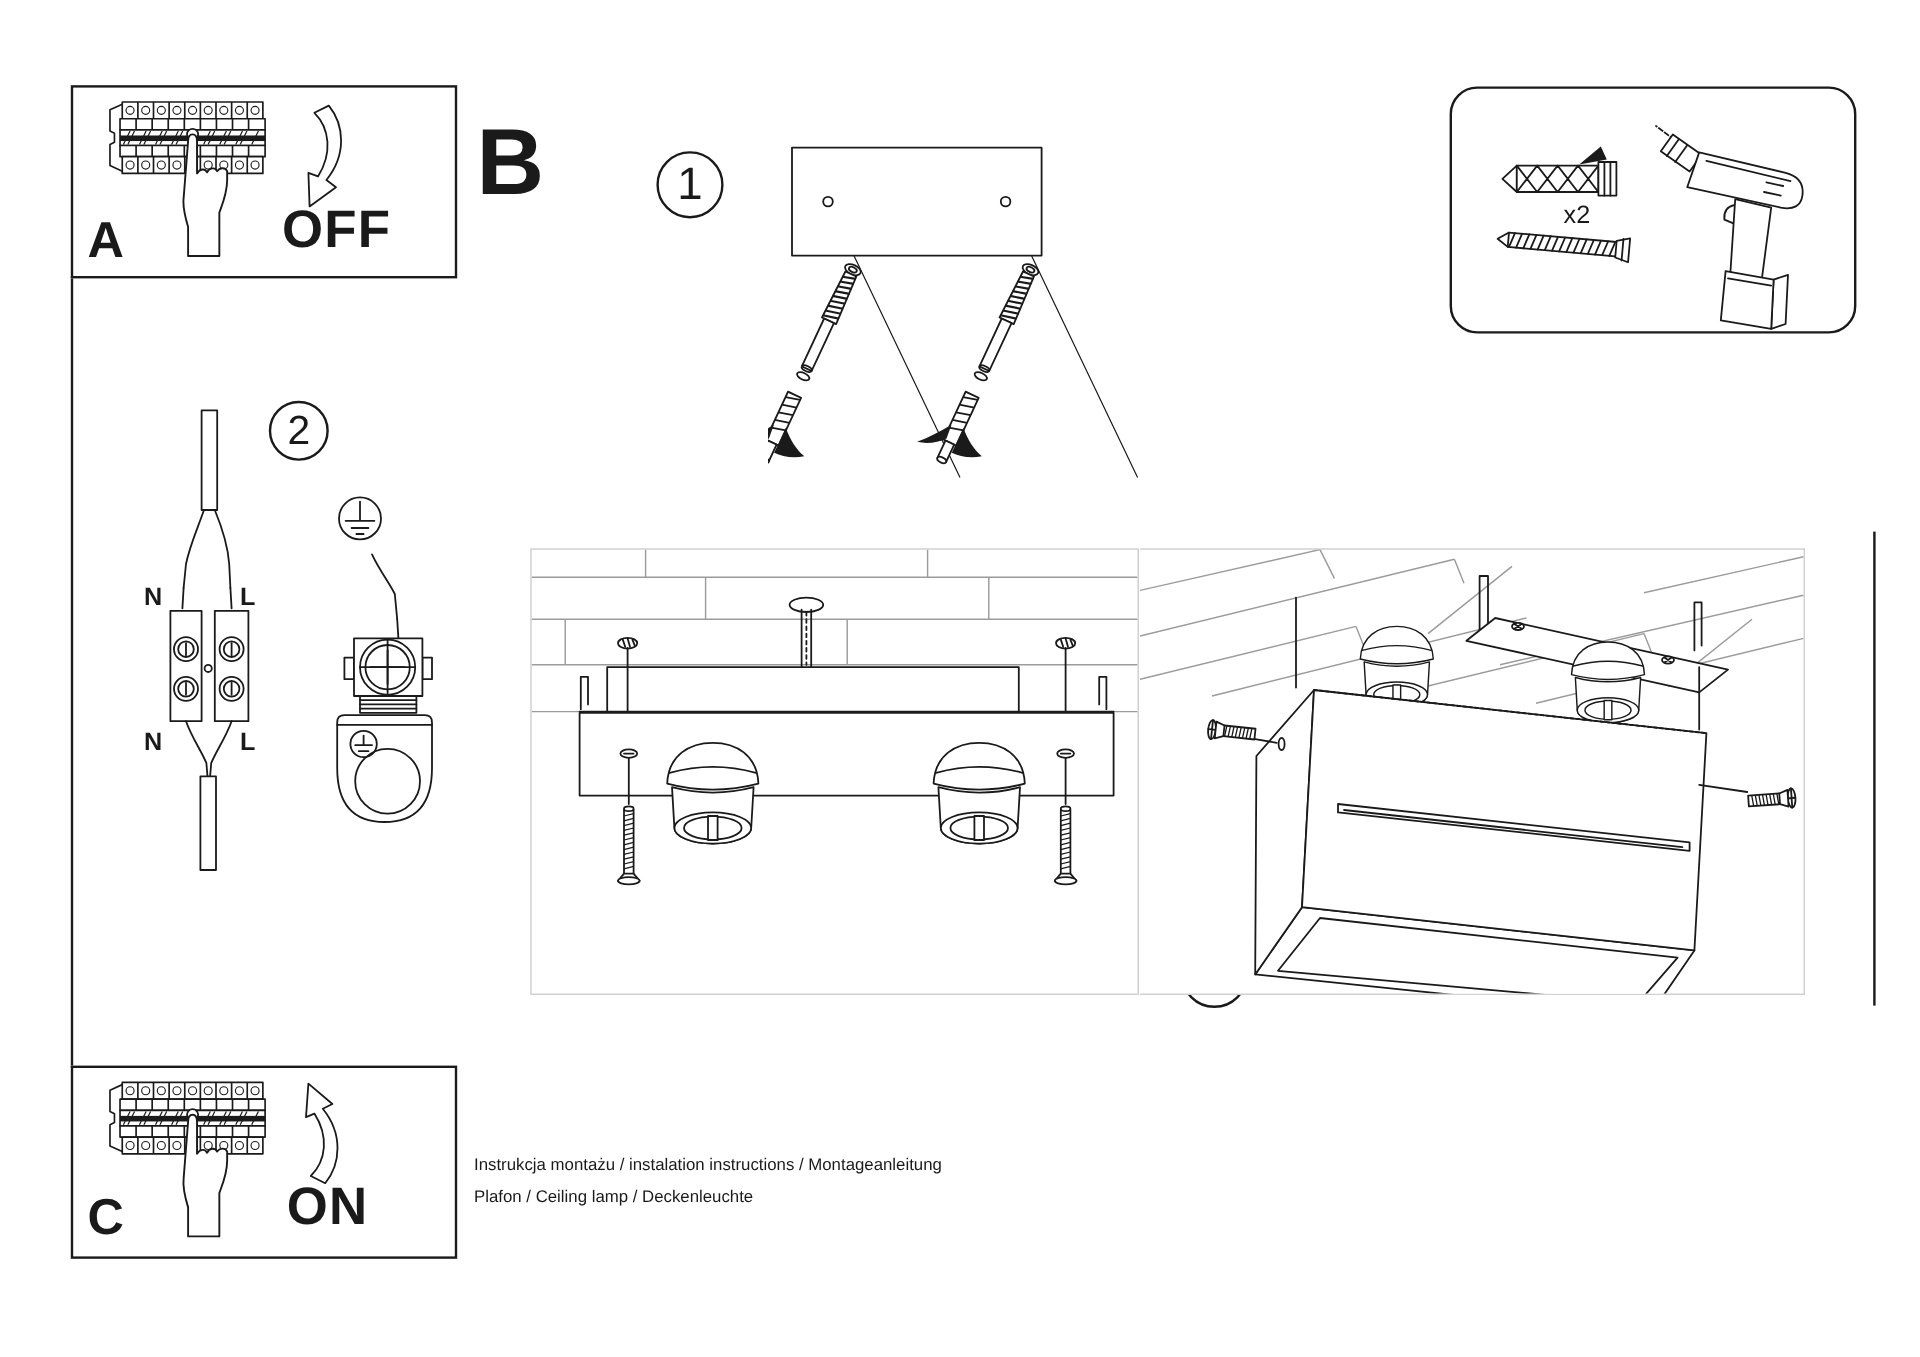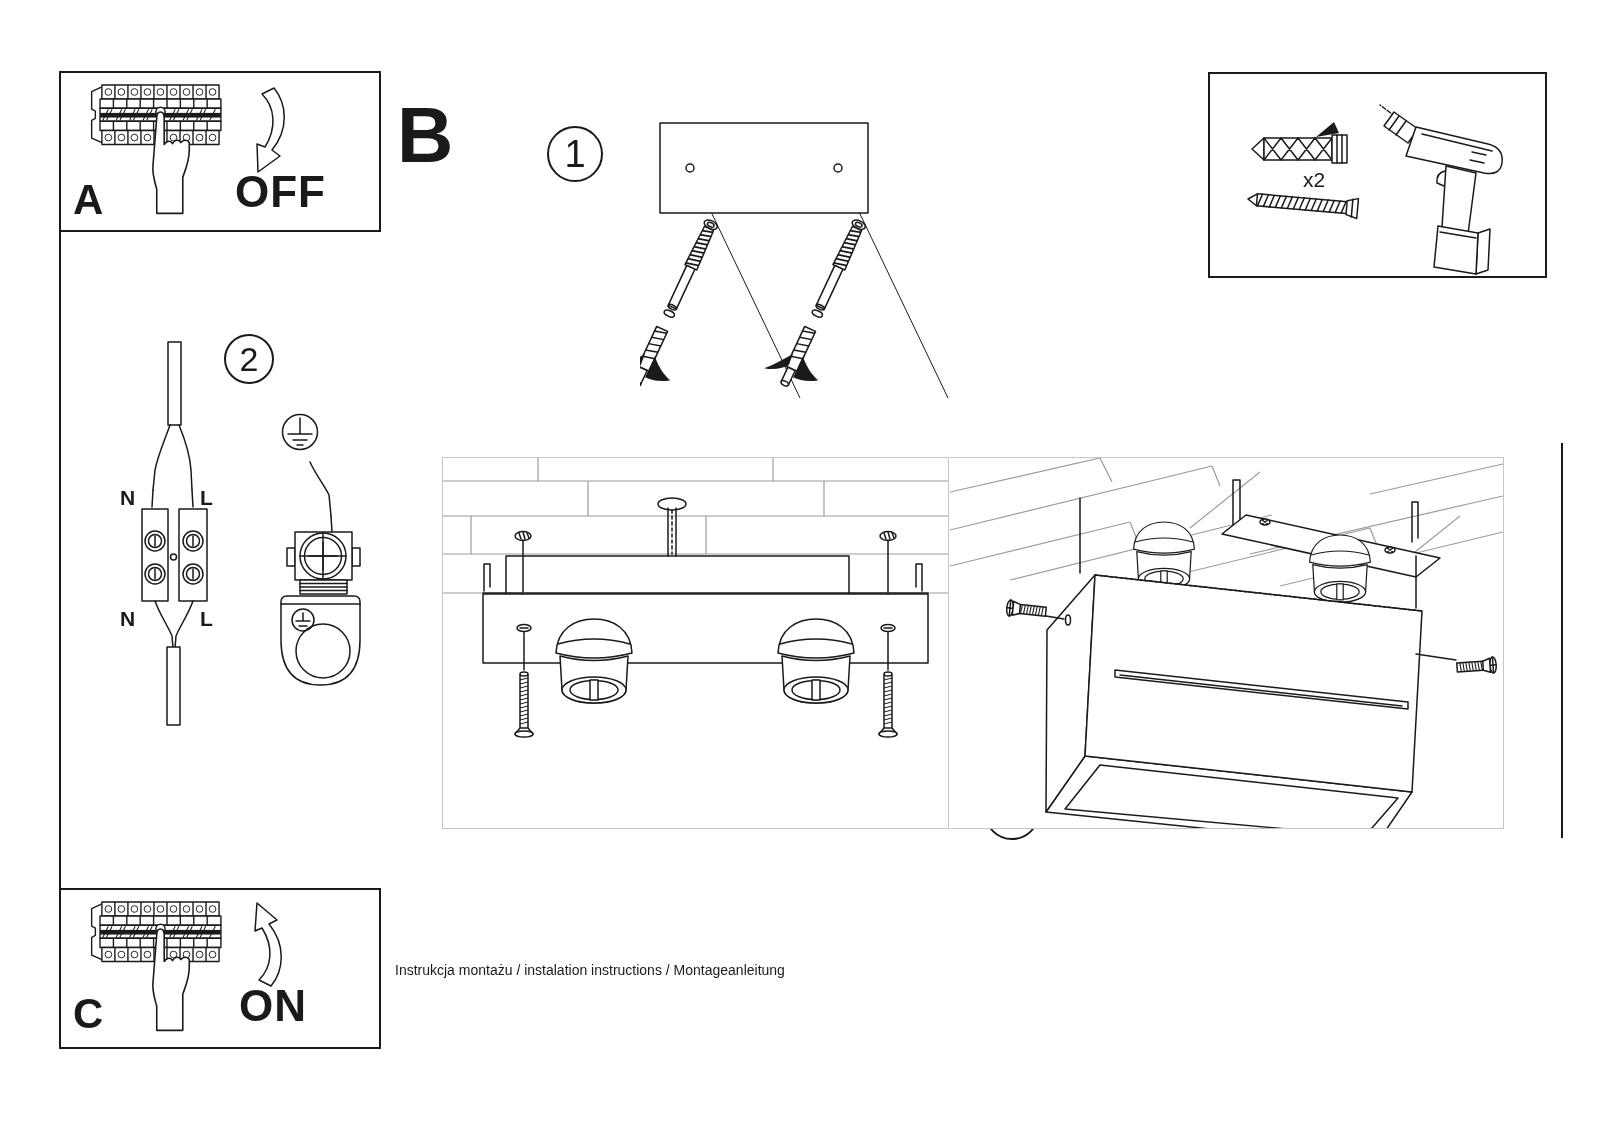--- a/index.html
+++ b/index.html
@@ -230,21 +230,21 @@
       <path d="M193,283 V291 M186,291 H200 M189,296 H197" class="ink" stroke-width="2"></path>
       <circle cx="213" cy="321" r="27" class="ink" stroke-width="1.4"></circle>
     </g>
   </svg>
 
   <span class="wire-label" style="left:120px;top:486px;">N</span>
   <span class="wire-label" style="left:200px;top:486px;">L</span>
   <span class="wire-label" style="left:120px;top:607px;">N</span>
   <span class="wire-label" style="left:200px;top:607px;">L</span>
 
-  <div class="box" style="left:1208px;top:72px;width:335px;height:202px;">
+  <div class="box" style="left:1208px;top:72px;width:335px;height:202px;border-radius:23px;">
     <svg width="335" height="202" viewBox="0 0 335 202">
 
       <g>
         <path d="M42,75 L54,64 L54,86 Z" class="inkf" stroke-width="1.4"></path>
         <rect x="54" y="64" width="68" height="22" class="inkf" stroke-width="1.4"></rect>
         <path d="M54,64 L71,86 M71,64 L54,86 M71,64 L88,86 M88,64 L71,86 M88,64 L105,86 M105,64 L88,86 M105,64 L122,86 M122,64 L105,86" class="ink" stroke-width="1.6"></path>
         <rect x="122" y="61" width="15" height="28" class="inkf" stroke-width="1.4"></rect>
         <path d="M127,61 V89 M132,61 V89" class="ink" stroke-width="1.1"></path>
         <path d="M106,63 L124,48 L129,59 Z" class="dark"></path>
       </g>
@@ -365,15 +365,16 @@
       <use href="#sideScrew" transform="translate(60,150) rotate(6)"></use>
       <path d="M466,196 L506,202" class="ink" stroke-width="0.8"></path>
       <use href="#sideScrew" transform="translate(543,207) scale(-1,1) rotate(4)"></use>
     </svg>
   </div>
 
   <div class="vline" style="left:1561px;top:443px;width:2px;height:395px;"></div>
 
   <div class="footer">
     <div>Instrukcja montażu / instalation instructions / Montageanleitung</div>
+    <div>Plafon / Ceiling lamp / Deckenleuchte</div>
   </div>
 
 </div>
 
 </body></html>

